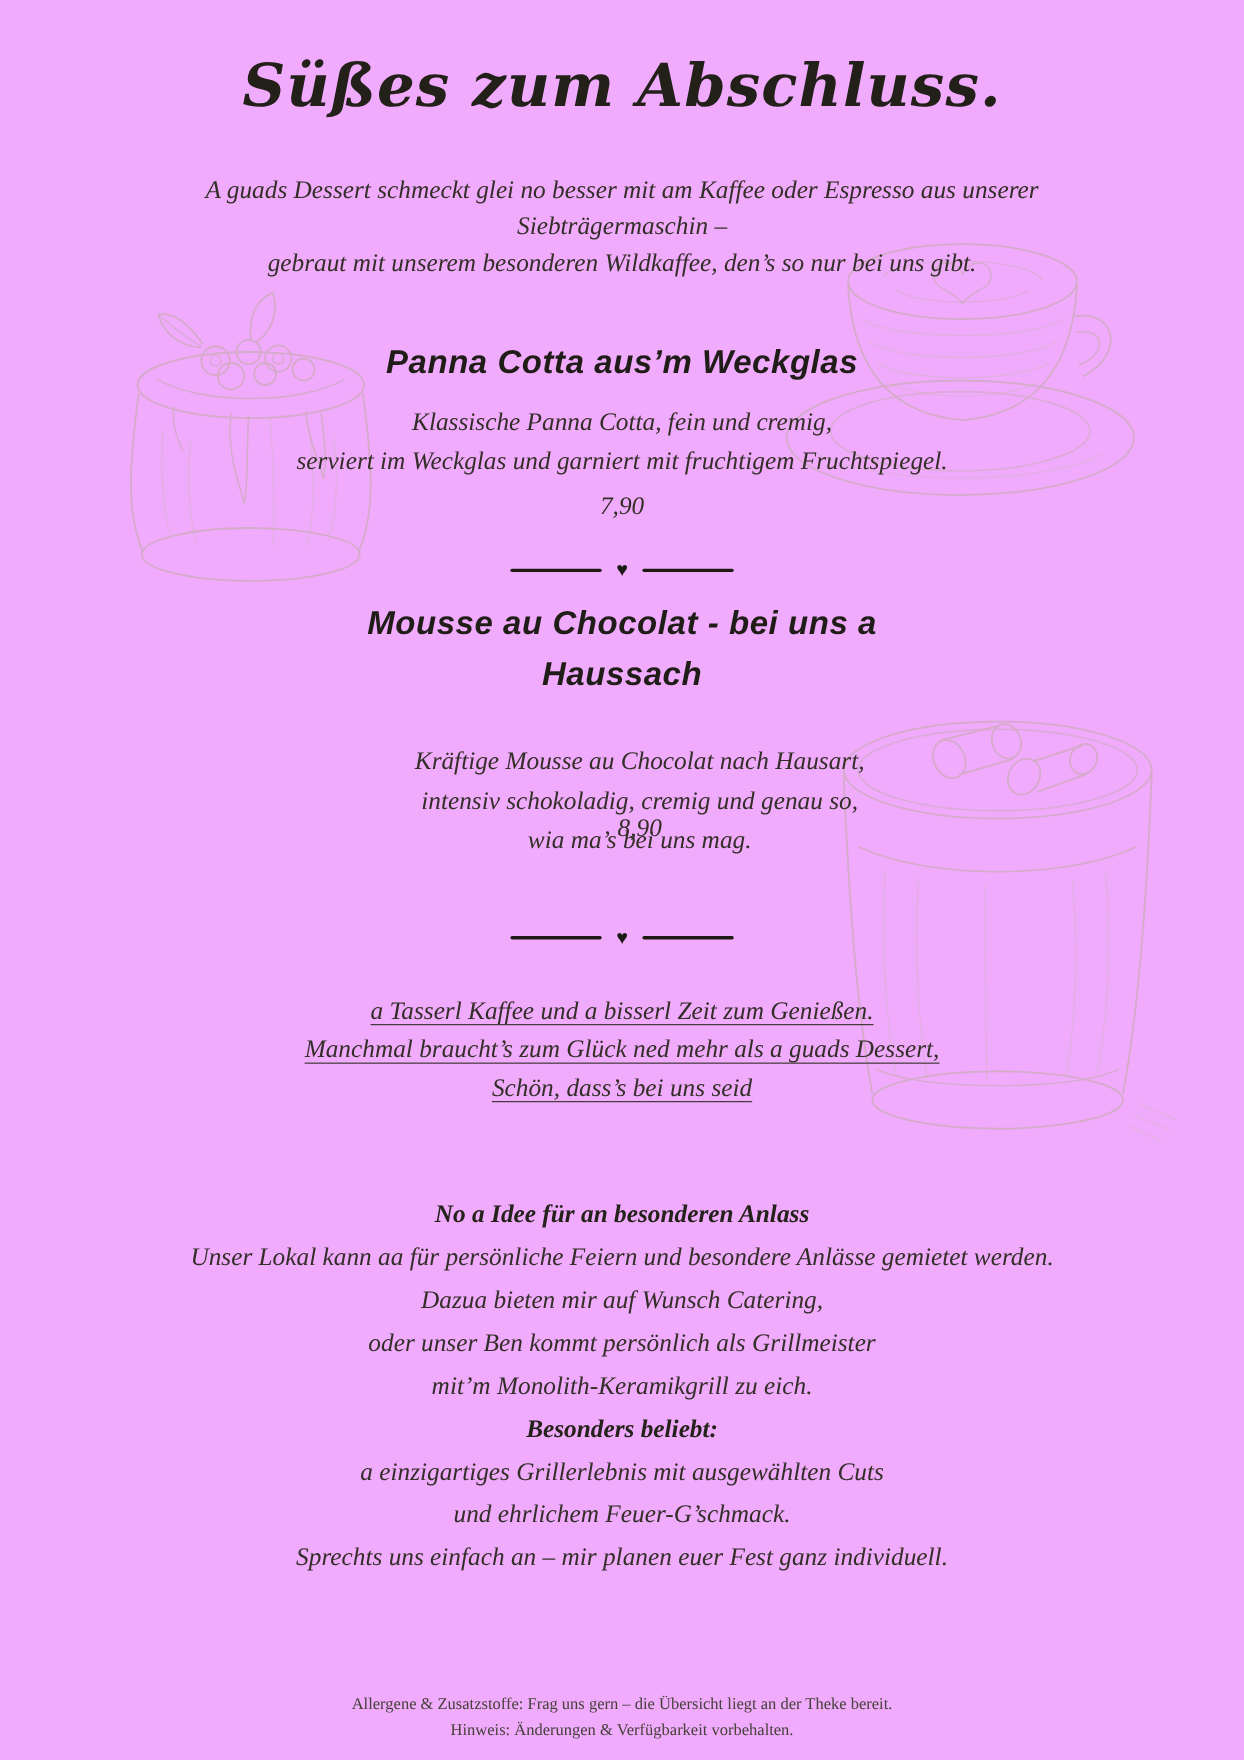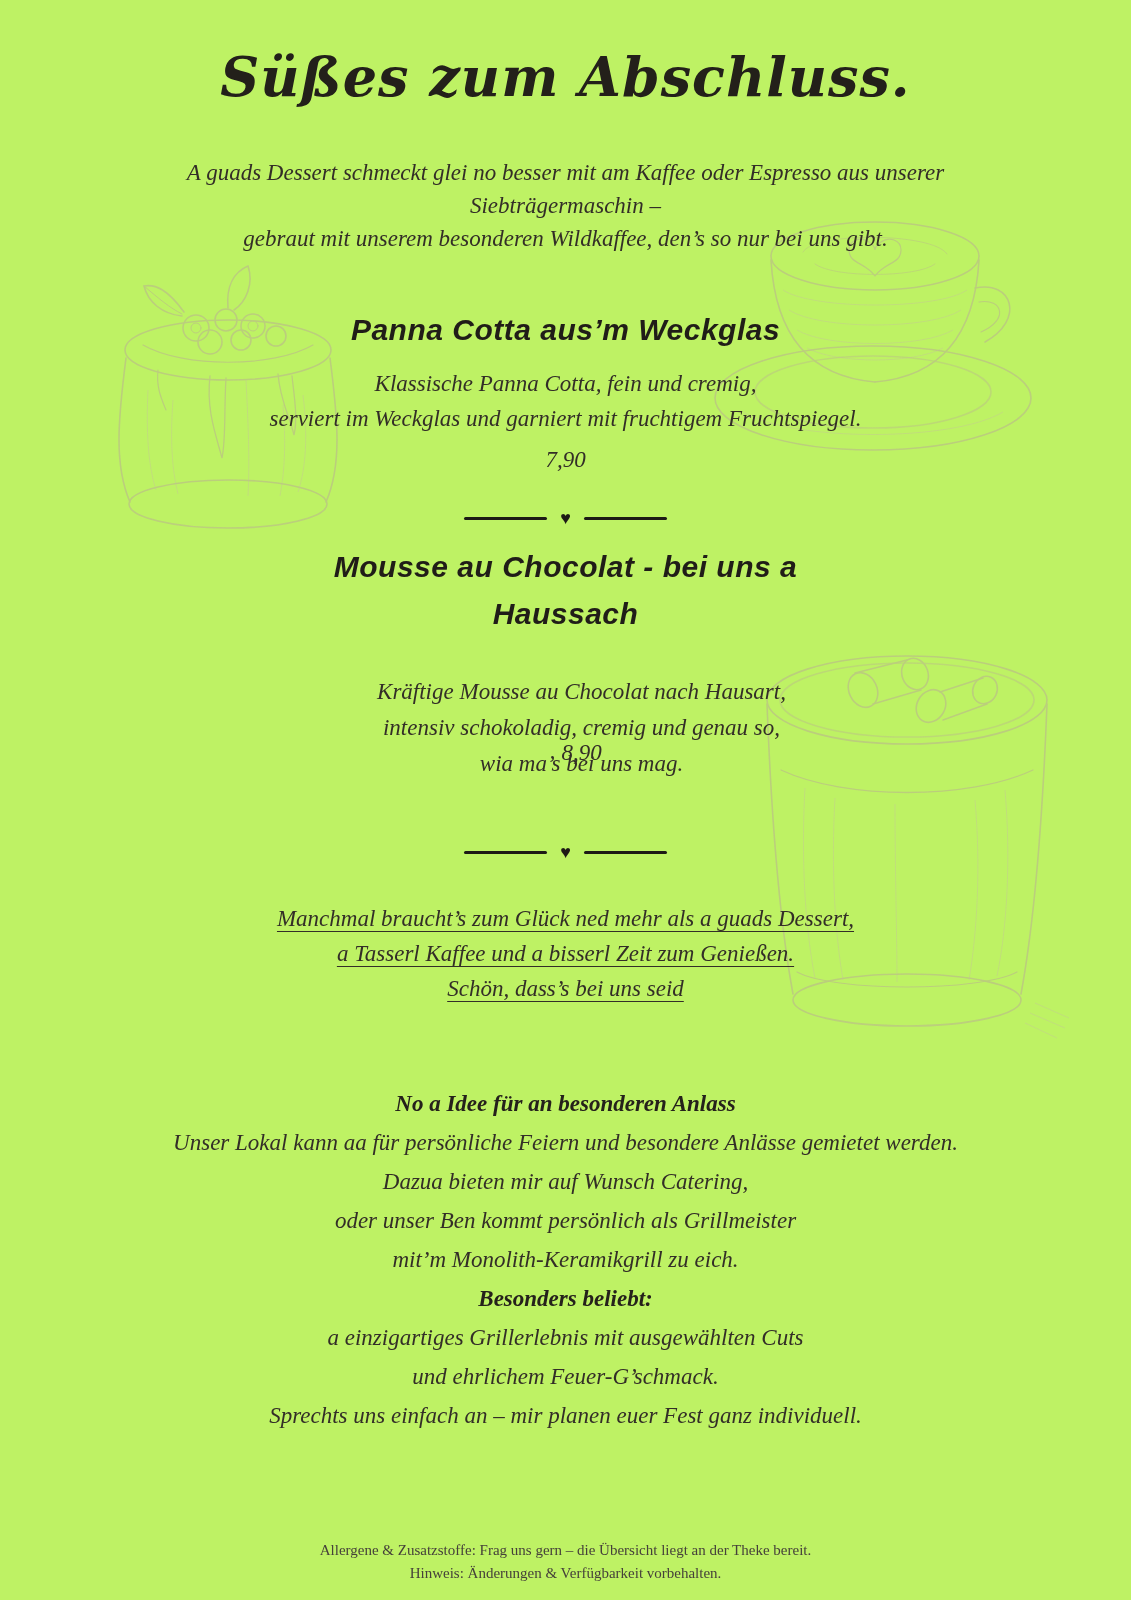--- a/index.html
+++ b/index.html
@@ -1,20 +1,20 @@
 <!DOCTYPE html>
 <html><head>
 <meta charset="utf-8">
 <style>
   html, body { margin:0; padding:0; background:#fdf5e8; }
   .page {
     position:relative;
     width:1131px; height:1600px;
     margin:0 auto;
-    background:#bef264;
+    background:#f0abfc;
     overflow:hidden;
     font-family:"Liberation Serif", serif;
     color:#2f2b25;
   }
   .abs-center { position:absolute; left:0; right:0; text-align:center; }
 
   .title {
     top:42px;
     margin:0;
     font-family:"DejaVu Serif", serif;
@@ -198,22 +198,22 @@
     <div class="abs-center body-text pos-mousse-price">8,90</div>
   </section>
 
   <div class="divider pos-div2">
     <span class="dline"></span>
     <span class="dheart">♥</span>
     <span class="dline"></span>
   </div>
 
   <div class="abs-center body-text pos-quote">
+    <div><span class="quote-line">a Tasserl Kaffee und a bisserl Zeit zum Genießen.</span></div>
     <div><span class="quote-line">Manchmal braucht’s zum Glück ned mehr als a guads Dessert,</span></div>
-    <div><span class="quote-line">a Tasserl Kaffee und a bisserl Zeit zum Genießen.</span></div>
     <div><span class="quote-line">Schön, dass’s bei uns seid</span></div>
   </div>
 
   <div class="abs-center pos-events">
     <div class="events-line"><span class="events-heading">No a Idee für an besonderen Anlass</span></div>
     <div class="events-line">Unser Lokal kann aa für persönliche Feiern und besondere Anlässe gemietet werden.</div>
     <div class="events-line">Dazua bieten mir auf Wunsch Catering,</div>
     <div class="events-line">oder unser Ben kommt persönlich als Grillmeister</div>
     <div class="events-line">mit’m Monolith-Keramikgrill zu eich.</div>
     <div class="events-line"><span class="events-sub">Besonders beliebt:</span></div>

